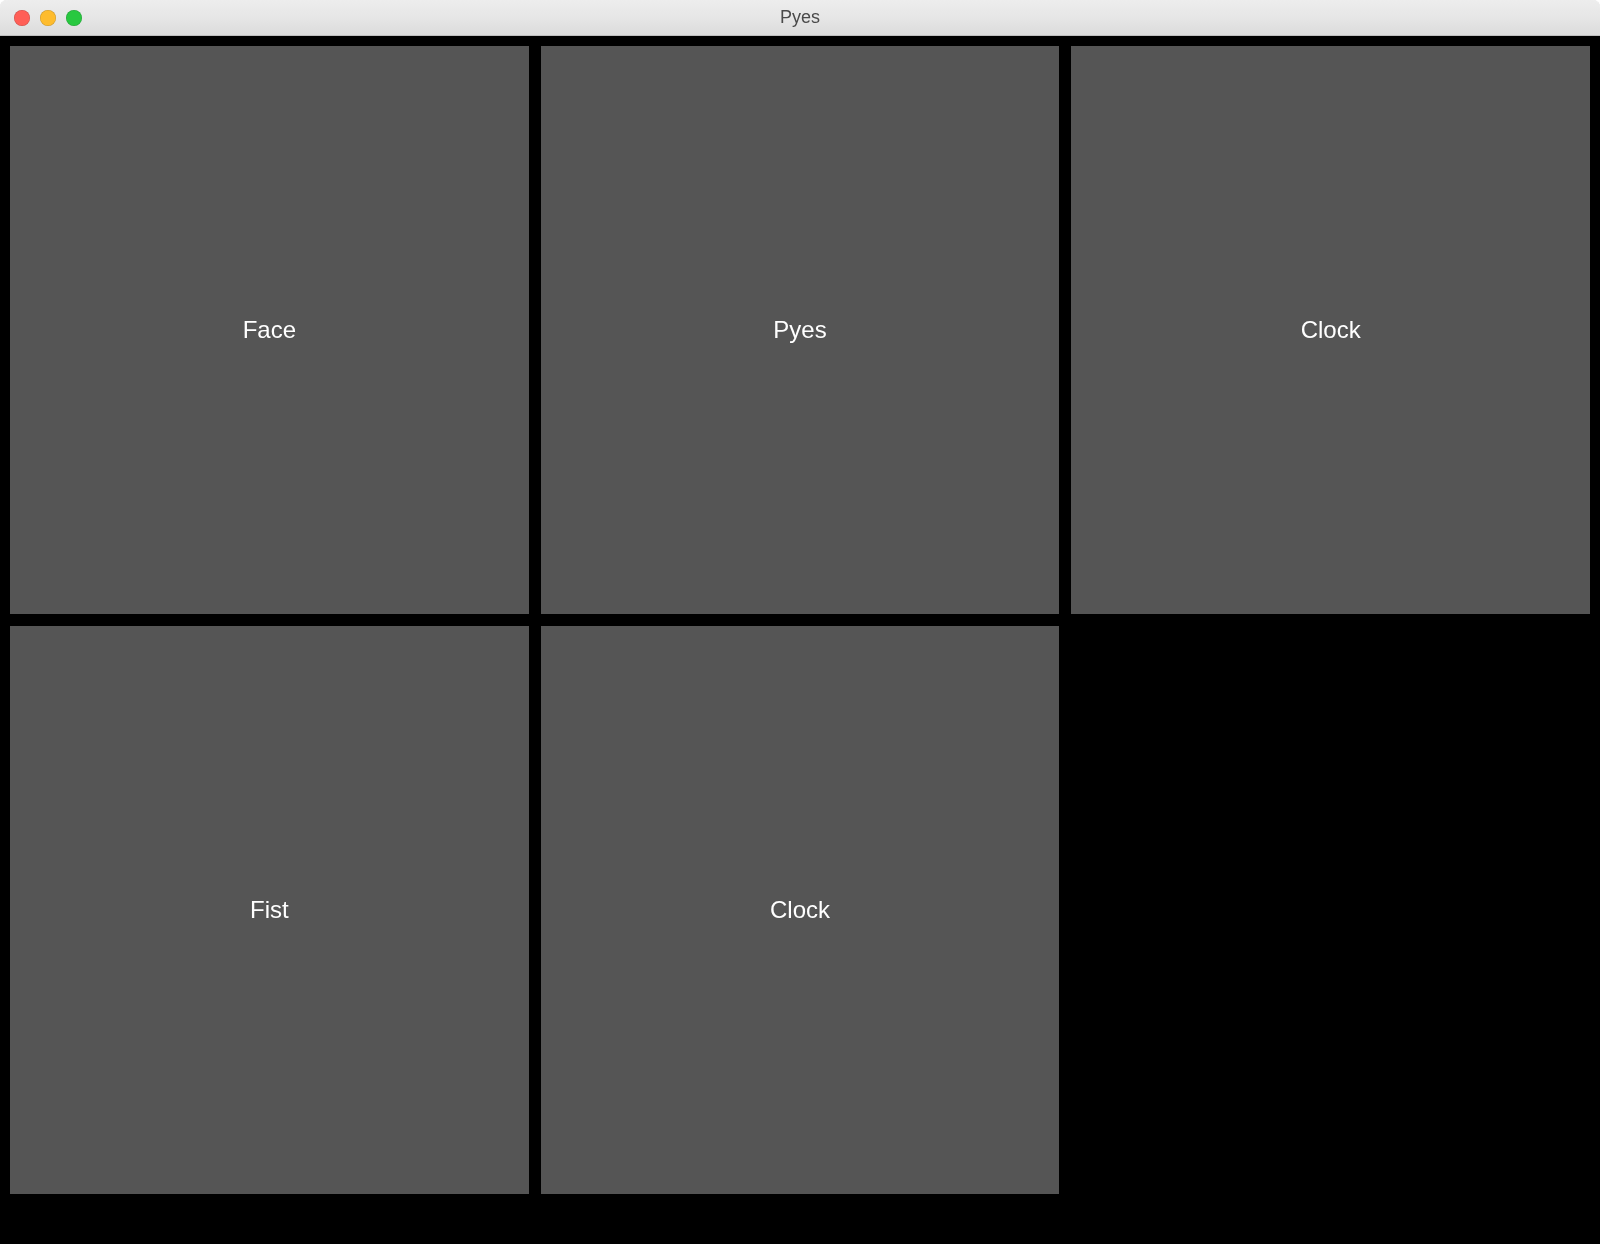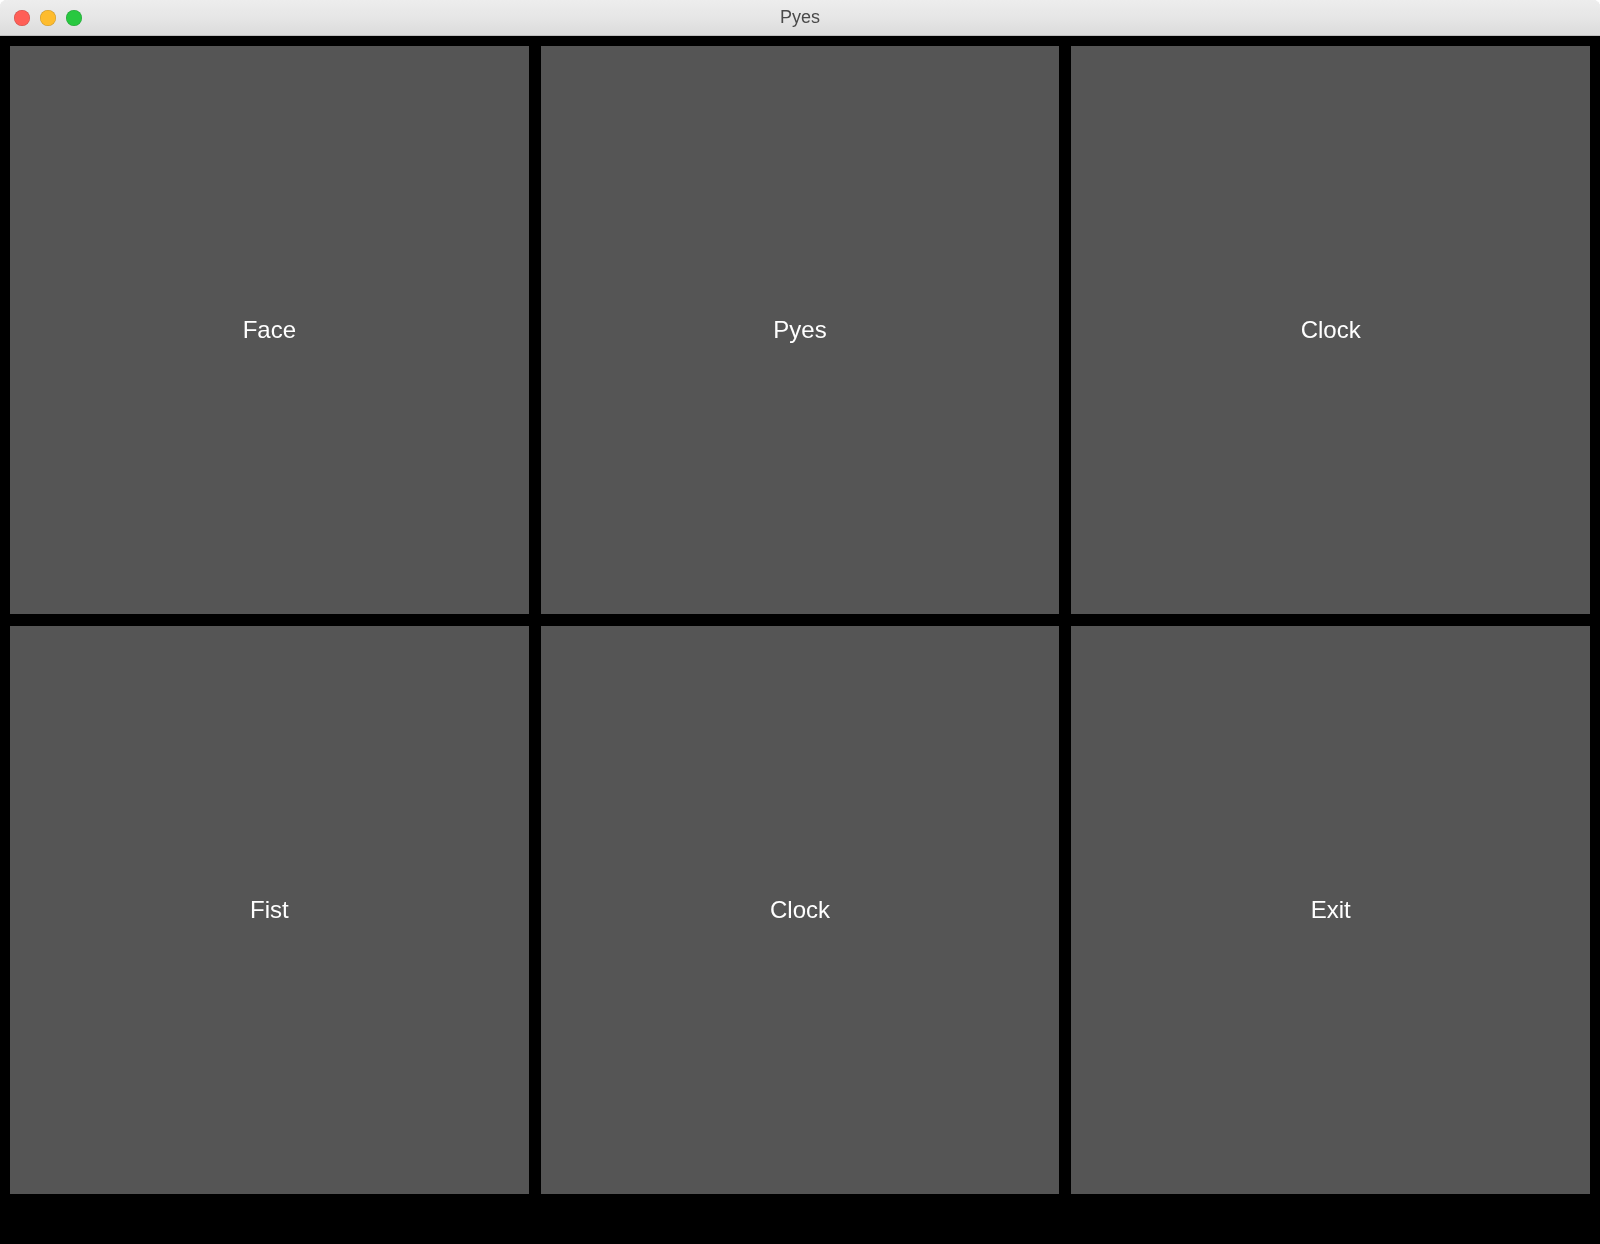--- a/index.html
+++ b/index.html
@@ -99,17 +99,14 @@
     </div>
     <div class="tile">
       <span>Clock</span>
     </div>
     <div class="tile">
       <span>Fist</span>
     </div>
     <div class="tile">
       <span>Clock</span>
     </div>
-    <div class="tile">
-      <span>Exit</span>
-    </div>
   </div>
 </div>
 
 </body></html>

